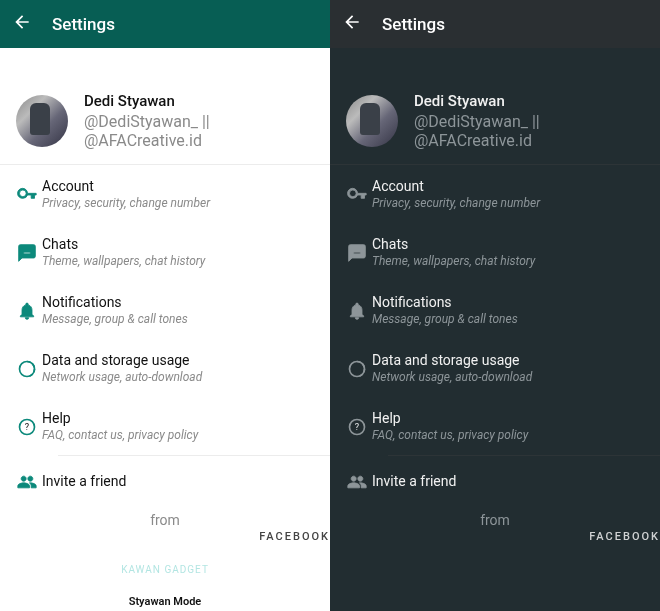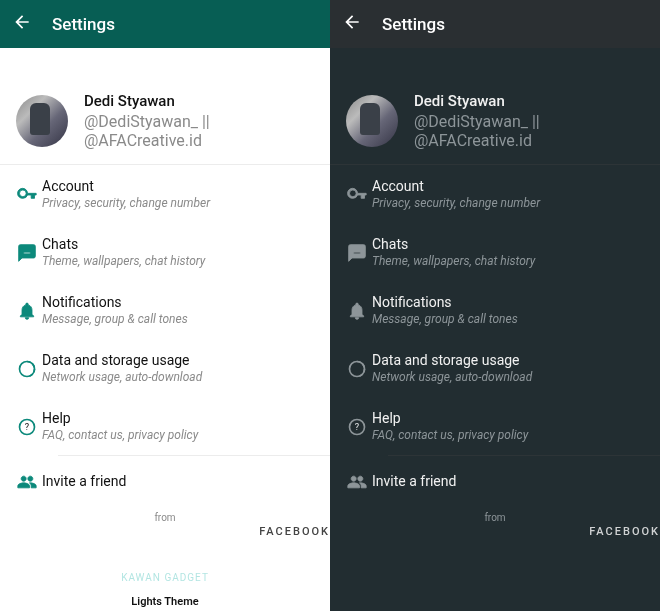--- a/index.html
+++ b/index.html
@@ -99,21 +99,21 @@
 
     .short-divider {
       height: 1px;
       margin-left: 58px;
     }
     .light .short-divider { background: #ececec; }
     .dark .short-divider { background: #2d3437; }
 
     .footer-from {
       text-align: center;
-      font-size: 10px;
+      font-size: 14px;
       margin-top: 6px;
     }
     .light .footer-from { color: #8a8a8a; }
     .dark .footer-from { color: #8d9599; }
     .footer-brand {
       text-align: right;
       font-size: 11px;
       letter-spacing: 2px;
       font-weight: 500;
       margin-top: 2px;
@@ -127,21 +127,21 @@
       font-weight: 600;
       color: #111;
       background: #fff;
       padding: 5px 0 3px;
       margin-top: auto;
     }
     .watermark {
       position:absolute;
       left:50%;
       transform:translateX(-50%);
-      bottom:28px;
+      bottom:36px;
       font-size:10px;
       letter-spacing:1px;
       color:#7fd4cf;
       opacity:0.6;
       pointer-events:none;
     }
     .body-scroll{
       display:flex;
       flex-direction:column;
       margin-top:32px;
@@ -243,21 +243,21 @@
       <div class="item-text">
         <div class="item-title">Invite a friend</div>
       </div>
     </div>
 
     <div class="footer-from">from</div>
     <div class="footer-brand">FACEBOOK</div>
   </div>
 
   <div class="watermark">KAWAN GADGET</div>
-  <div class="mode-label">Lights Theme</div>
+  <div class="mode-label">Styawan Mode</div>
 </div>
 
 <div class="pane dark">
   <div class="header">
     <span>
       <svg width="20" height="20" viewBox="0 0 24 24" fill="none">
           <path d="M20 11H7.8l5.6-5.6L12 4l-8 8 8 8 1.4-1.4L7.8 13H20v-2z" fill="#fff"></path>
         </svg>
     </span>
     <span class="title">Settings</span>

